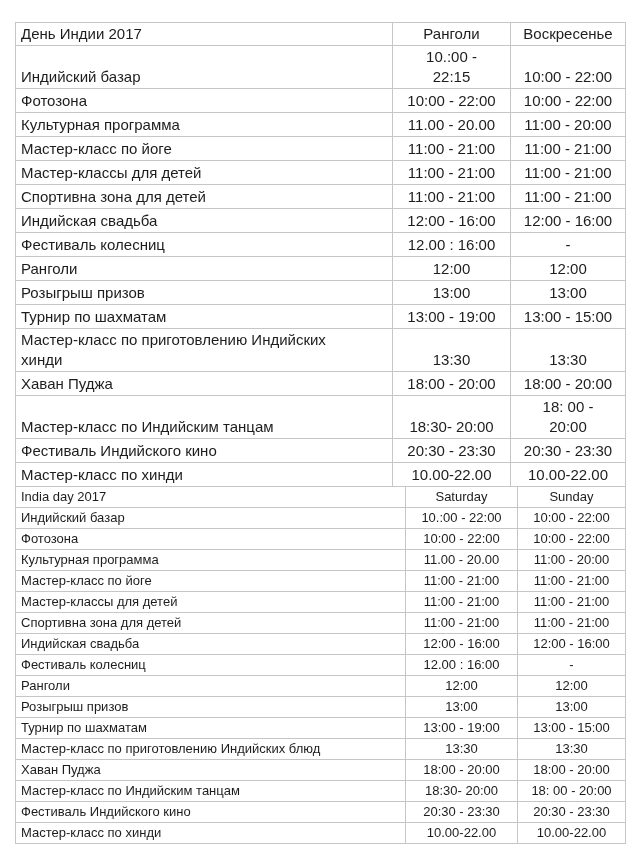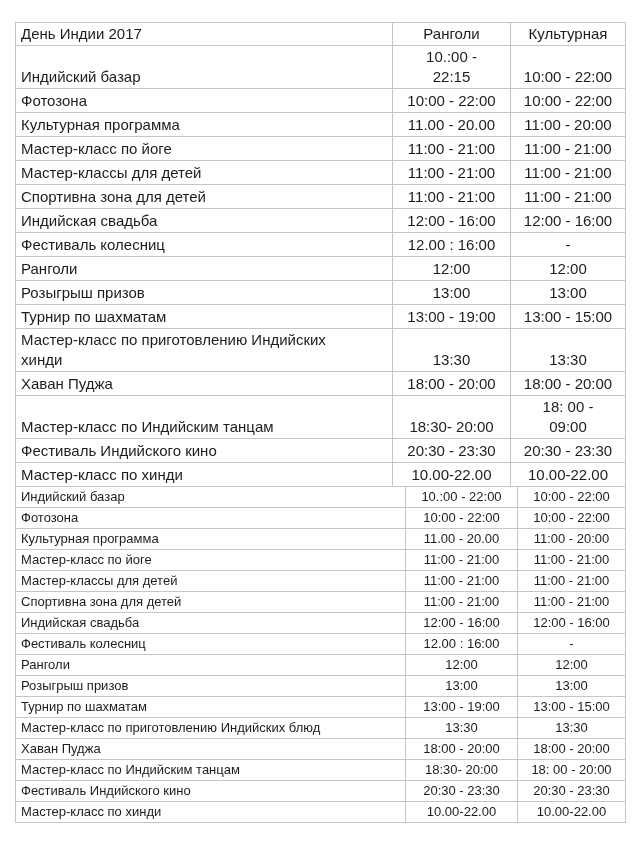--- a/index.html
+++ b/index.html
@@ -52,21 +52,21 @@
   <table class="tbl tbl-ru">
     <colgroup>
       <col style="width:377px">
       <col style="width:118px">
       <col style="width:115px">
     </colgroup>
     <tbody id="rows-ru">
       <tr class="hdr">
         <td class="label">День Индии 2017</td>
         <td class="time">Ранголи</td>
-        <td class="time">Культурная</td>
+        <td class="time">Воскресенье</td>
       </tr>
     <tr class="tall">
           <td class="label">Индийский базар</td>
           <td class="time">10.:00 -
 22:15</td>
           <td class="time">10:00 - 22:00</td>
         </tr>
         <tr>
           <td class="label">Фотозона</td>
           <td class="time">10:00 - 22:00</td>
@@ -125,21 +125,21 @@
         </tr>
         <tr>
           <td class="label">Хаван Пуджа</td>
           <td class="time">18:00 - 20:00</td>
           <td class="time">18:00 - 20:00</td>
         </tr>
         <tr class="tall">
           <td class="label">Мастер-класс по Индийским танцам</td>
           <td class="time">18:30- 20:00</td>
           <td class="time">18: 00 -
-09:00</td>
+20:00</td>
         </tr>
         <tr>
           <td class="label">Фестиваль Индийского кино</td>
           <td class="time">20:30 - 23:30</td>
           <td class="time">20:30 - 23:30</td>
         </tr>
         <tr>
           <td class="label">Мастер-класс по хинди</td>
           <td class="time">10.00-22.00</td>
           <td class="time">10.00-22.00</td>
@@ -147,20 +147,25 @@
       </tbody>
   </table>
 
   <table class="tbl tbl-en">
     <colgroup>
       <col style="width:390px">
       <col style="width:112px">
       <col style="width:108px">
     </colgroup>
     <tbody id="rows-en">
+      <tr class="hdr">
+        <td class="label">India day 2017</td>
+        <td class="time">Saturday</td>
+        <td class="time">Sunday</td>
+      </tr>
     <tr>
           <td class="label">Индийский базар</td>
           <td class="time">10.:00 - 22:00</td>
           <td class="time">10:00 - 22:00</td>
         </tr>
         <tr>
           <td class="label">Фотозона</td>
           <td class="time">10:00 - 22:00</td>
           <td class="time">10:00 - 22:00</td>
         </tr>

